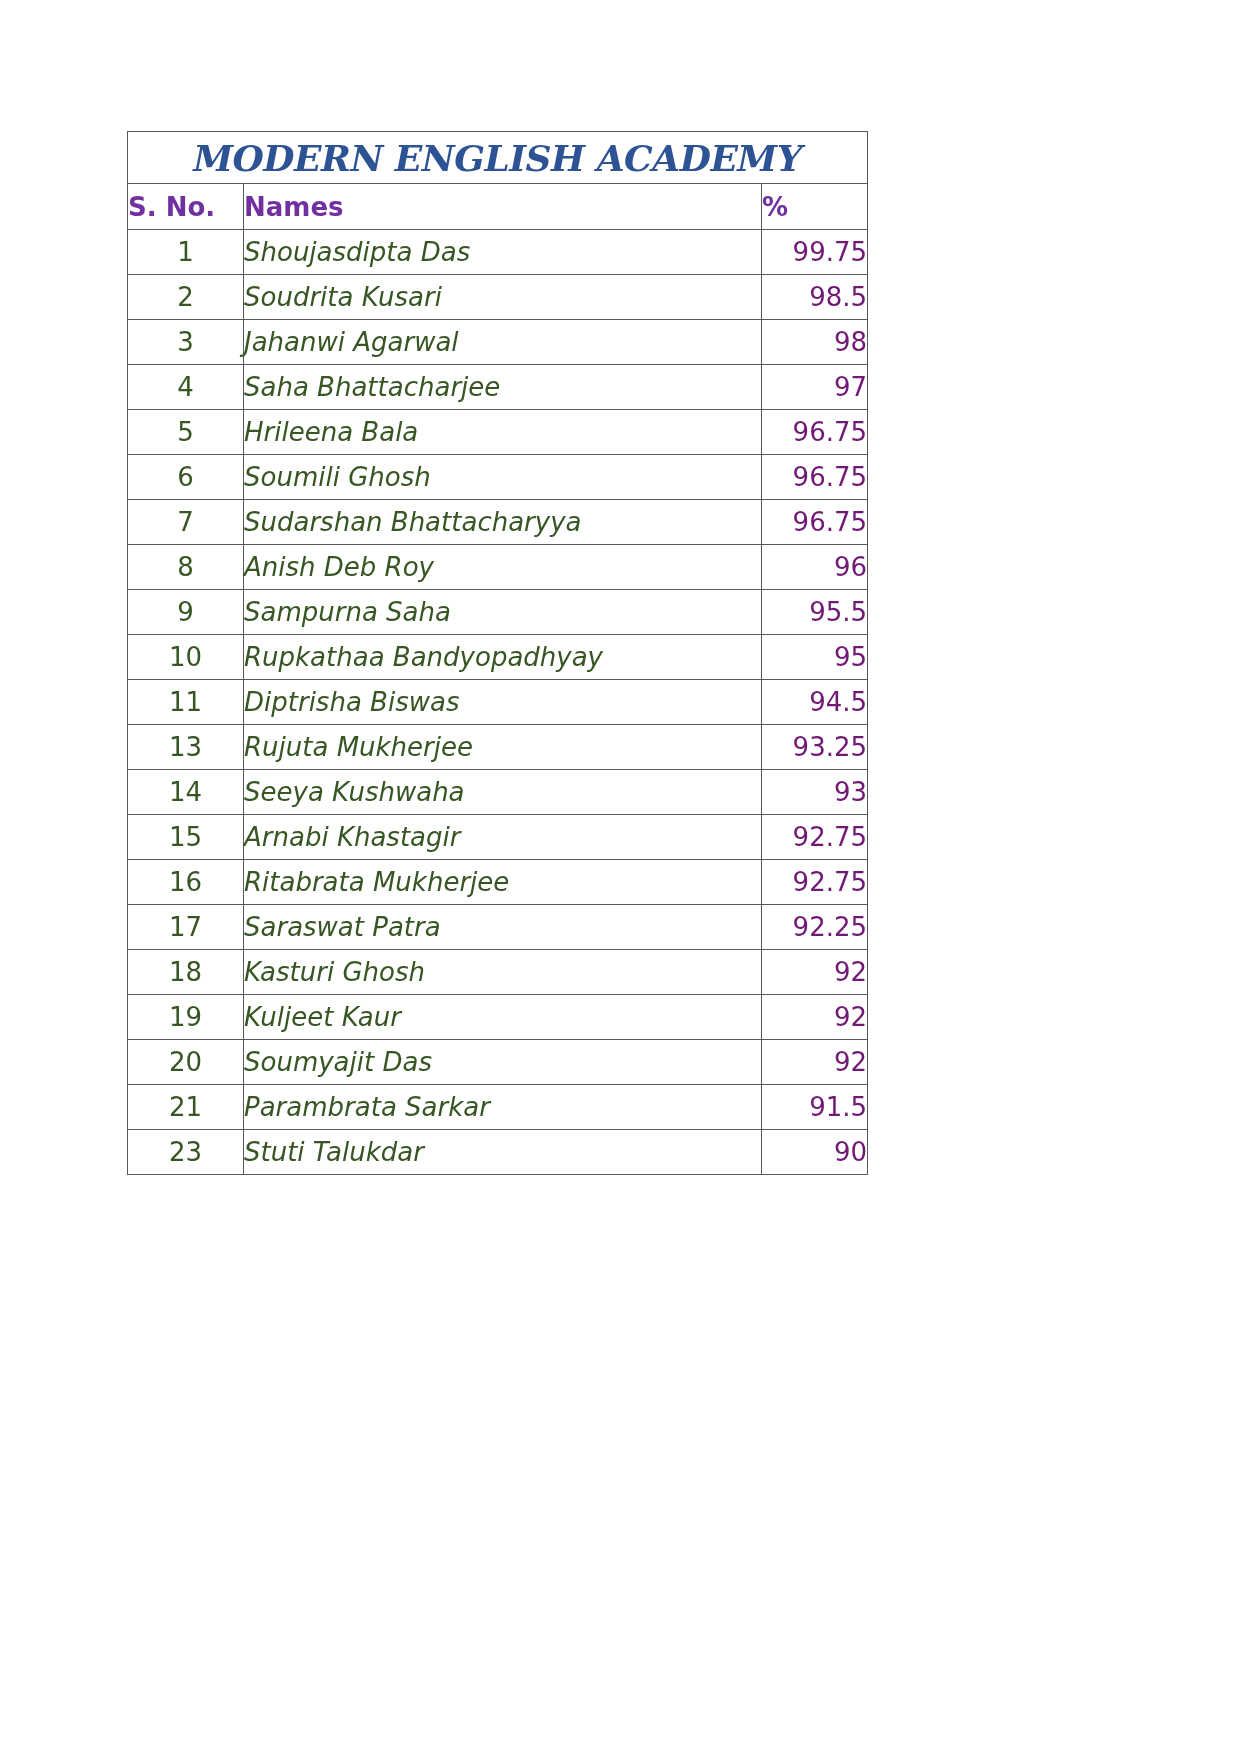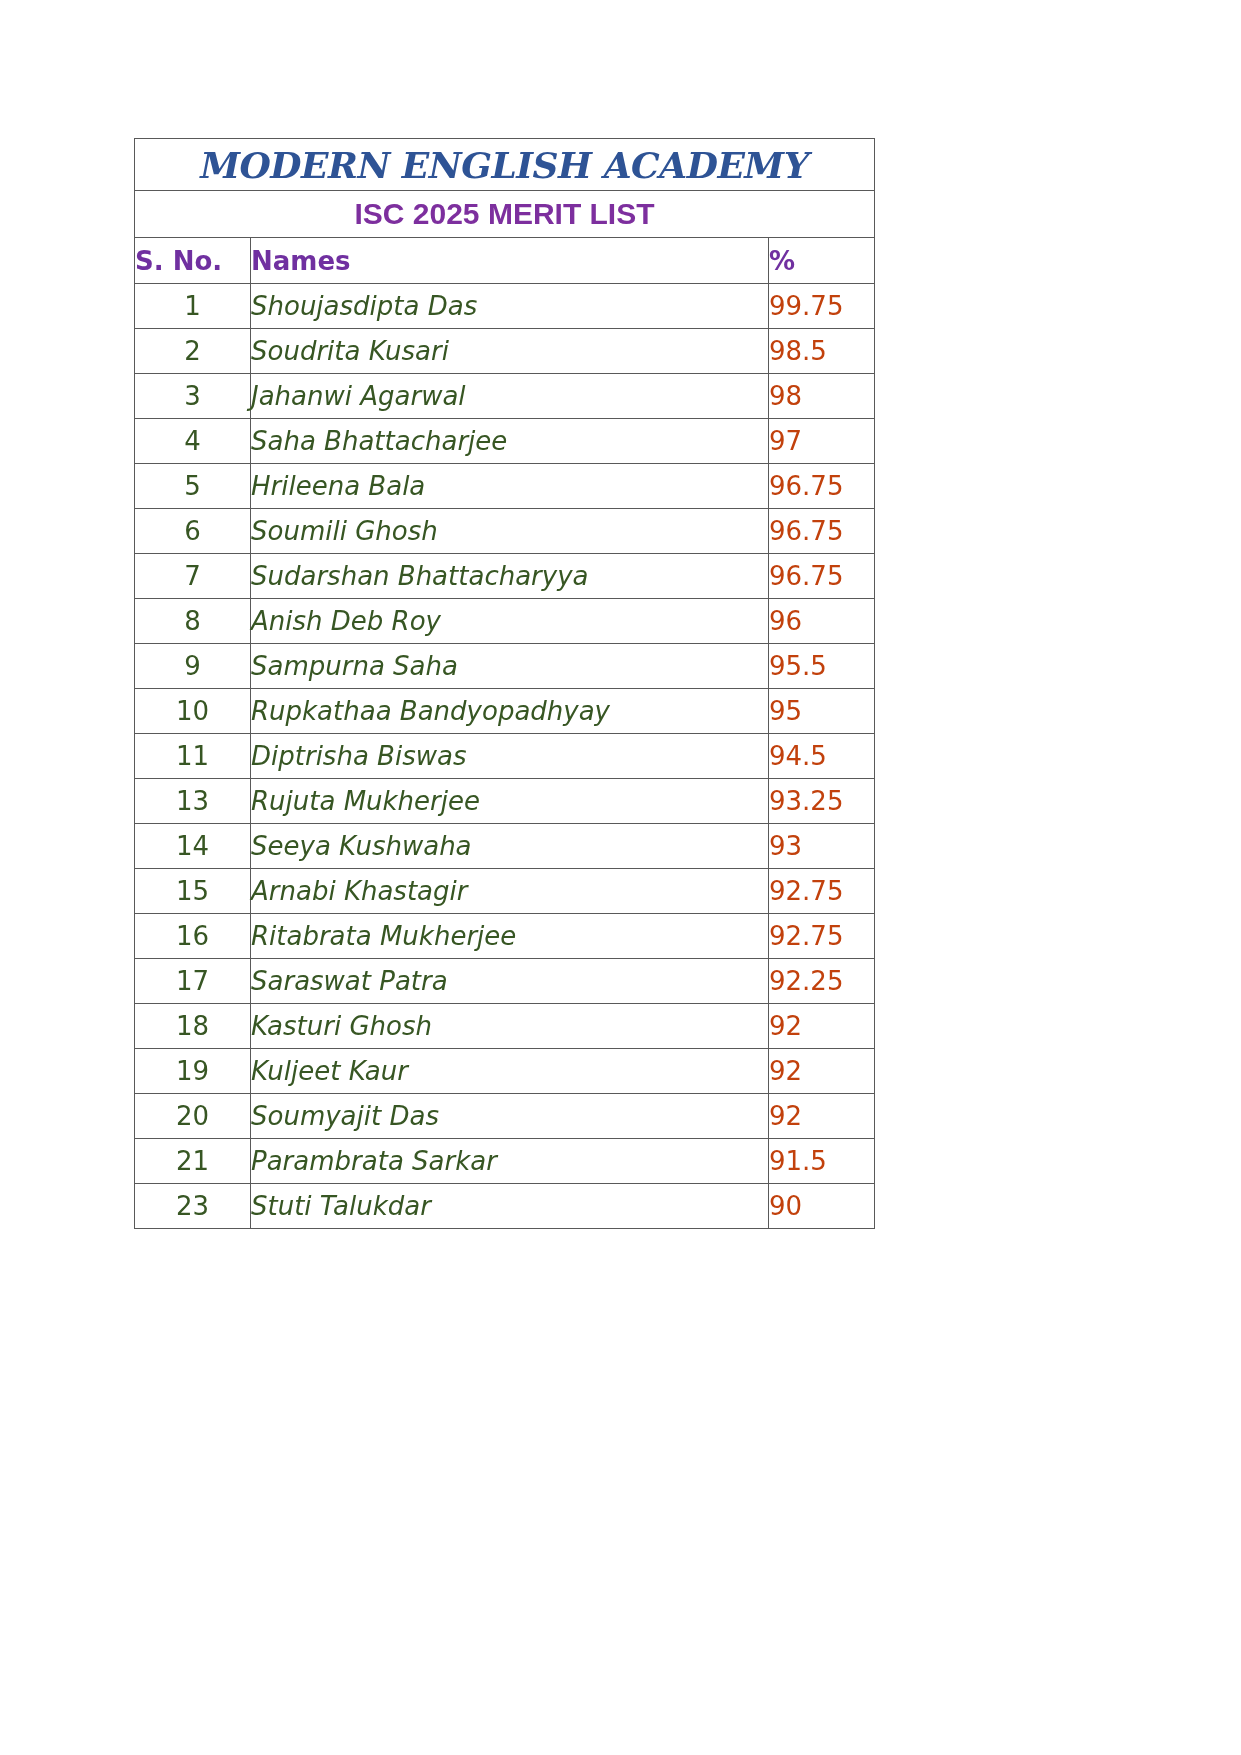--- a/index.html
+++ b/index.html
@@ -17,26 +17,25 @@
   .page {
     position: absolute;
     top: 0;
     left: 0;
     width: 1241px;
     height: 1755px;
     background: #ffffff;
   }
   .merit-table {
     position: absolute;
-    left: 134px;
+    left: 127px;
     top: 131px;
     width: 740px;
     border-collapse: collapse;
     table-layout: fixed;
-    margin-top: 7px;
   }
   .merit-table td {
     border: 1px solid #595959;
     padding: 0;
     vertical-align: middle;
     background: #ffffff;
   }
   col.col-sno   { width: 116px; }
   col.col-name  { width: 518px; }
   col.col-pct   { width: 106px; }
@@ -91,23 +90,23 @@
   .cell-name {
     text-align: left;
     padding-left: 12px;
     font-size: 26px;
     color: #375623;
     line-height: 1;
     white-space: nowrap;
     font-style: italic;
   }
   .cell-pct {
-    text-align: left;
-    font-size: 26px;
-    color: #c2410c;
+    text-align: right;
+    font-size: 26px;
+    color: #701a75;
     line-height: 1;
   }
 </style>
 </head>
 <body>
 
 <div class="page">
 
   <table class="merit-table">
     <colgroup>
@@ -116,25 +115,20 @@
       <col class="col-pct">
     </colgroup>
     <tbody>
 
       <tr>
         <td class="title-cell" colspan="3">
           <span class="title-text">MODERN ENGLISH ACADEMY</span>
         </td>
       </tr>
 
-      <tr>
-        <td class="subtitle-cell" colspan="3">
-          <span class="subtitle-text">ISC 2025 MERIT LIST</span>
-        </td>
-      </tr>
 
       <tr>
         <td class="head-cell">
           <span class="head-text">S. No.</span>
         </td>
         <td class="head-cell">
           <span class="head-text">Names</span>
         </td>
         <td class="head-cell">
           <span class="head-text">%</span>

